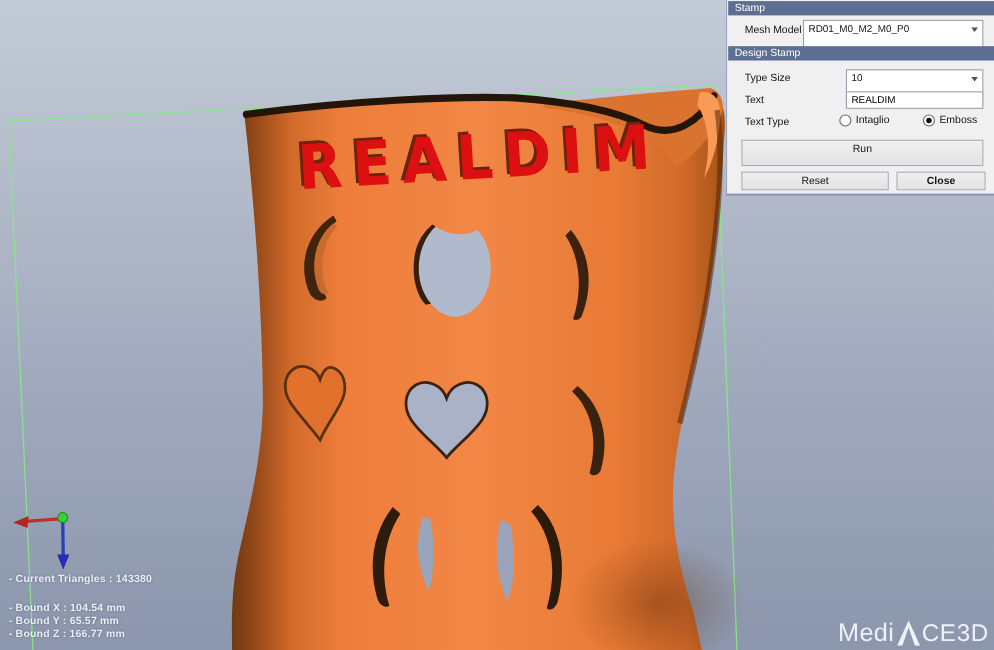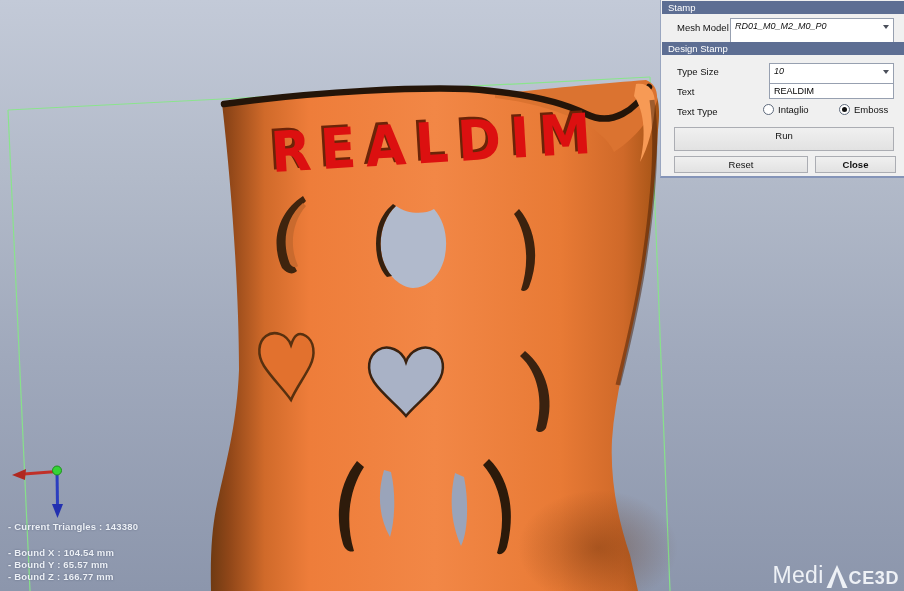--- a/index.html
+++ b/index.html
@@ -7,37 +7,37 @@
     font-family:"Liberation Sans", sans-serif; }
   #stage { position:relative; width:904px; height:591px;
     background:linear-gradient(180deg,#c3cad8 0%,#b2bac9 30%,#a0a9bc 60%,#8c96ac 100%); }
   #scene-svg { position:absolute; left:0; top:0; }
 
   
   .stat-line { position:absolute; left:8px; color:#ecf0f6; font-size:9.5px;
     letter-spacing:.2px; text-shadow:0 0 2px rgba(60,70,95,.6); white-space:nowrap;font-weight:bold; }
 
   
-  #logo { position:absolute; right:5px; bottom:2px; display:flex; align-items:flex-end;
+  #logo { position:absolute; right:5px; bottom:2px; display:flex; align-items:center;
     color:#f2f5f9; opacity:.96; }
   #logo .medi { font-size:23px; font-weight:500; letter-spacing:.3px; }
-  #logo .ace  { font-size:18px; font-weight:700; letter-spacing:.6px; }
+  #logo .ace  { font-size:22px; font-weight:400; letter-spacing:.6px; }
   #logo svg { margin:0 1px 1px 2px; display:block; }
 
   
   #panel { position:absolute; left:660px; top:0; width:244px; height:178px;
     background:#f0f0f0; border-left:1px solid #9aa6c0; border-bottom:2px solid #8494b8;
     font-size:9.5px; color:#111; }
   .sec-header { position:absolute; left:1px; right:0; height:13px; background:#5d6e93;
     color:#fff; font-size:9.5px; line-height:13px; padding-left:6px; }
   #hdr-stamp  { top:1px; }
   #hdr-design { top:42px; }
   .lbl { position:absolute; white-space:nowrap; }
   .combo { position:absolute; background:#fff; border:1px solid #97a0b0; height:32px;
-    line-height:14px; padding:0 14px 0 4px; font-size:9px; overflow:hidden; white-space:nowrap;font-style:italic; }
+    line-height:14px; padding:0 14px 0 4px; font-size:9px; overflow:hidden; white-space:nowrap; }
   .combo .chev { position:absolute; right:4px; top:6px; width:0; height:0;
     border-left:3.5px solid transparent; border-right:3.5px solid transparent;
     border-top:4px solid #4a4f5a; }
   .txt-input { position:absolute; background:#fff; border:1px solid #97a0b0; height:16px;
     padding:0 4px; font-size:9px; font-family:"Liberation Sans",sans-serif; }
   .radio-group-item { position:absolute; display:flex; align-items:center; gap:4px;justify-content:center; }
   .radio { width:11px; height:11px; border:1px solid #5f6b7d; border-radius:50%;
     background:#fff; display:inline-flex; align-items:center; justify-content:center; }
   .radio.checked::after { content:''; width:5px; height:5px; border-radius:50%; background:#111; }
   .btn { position:absolute; background:linear-gradient(#f0f0f0,#e2e2e2);

